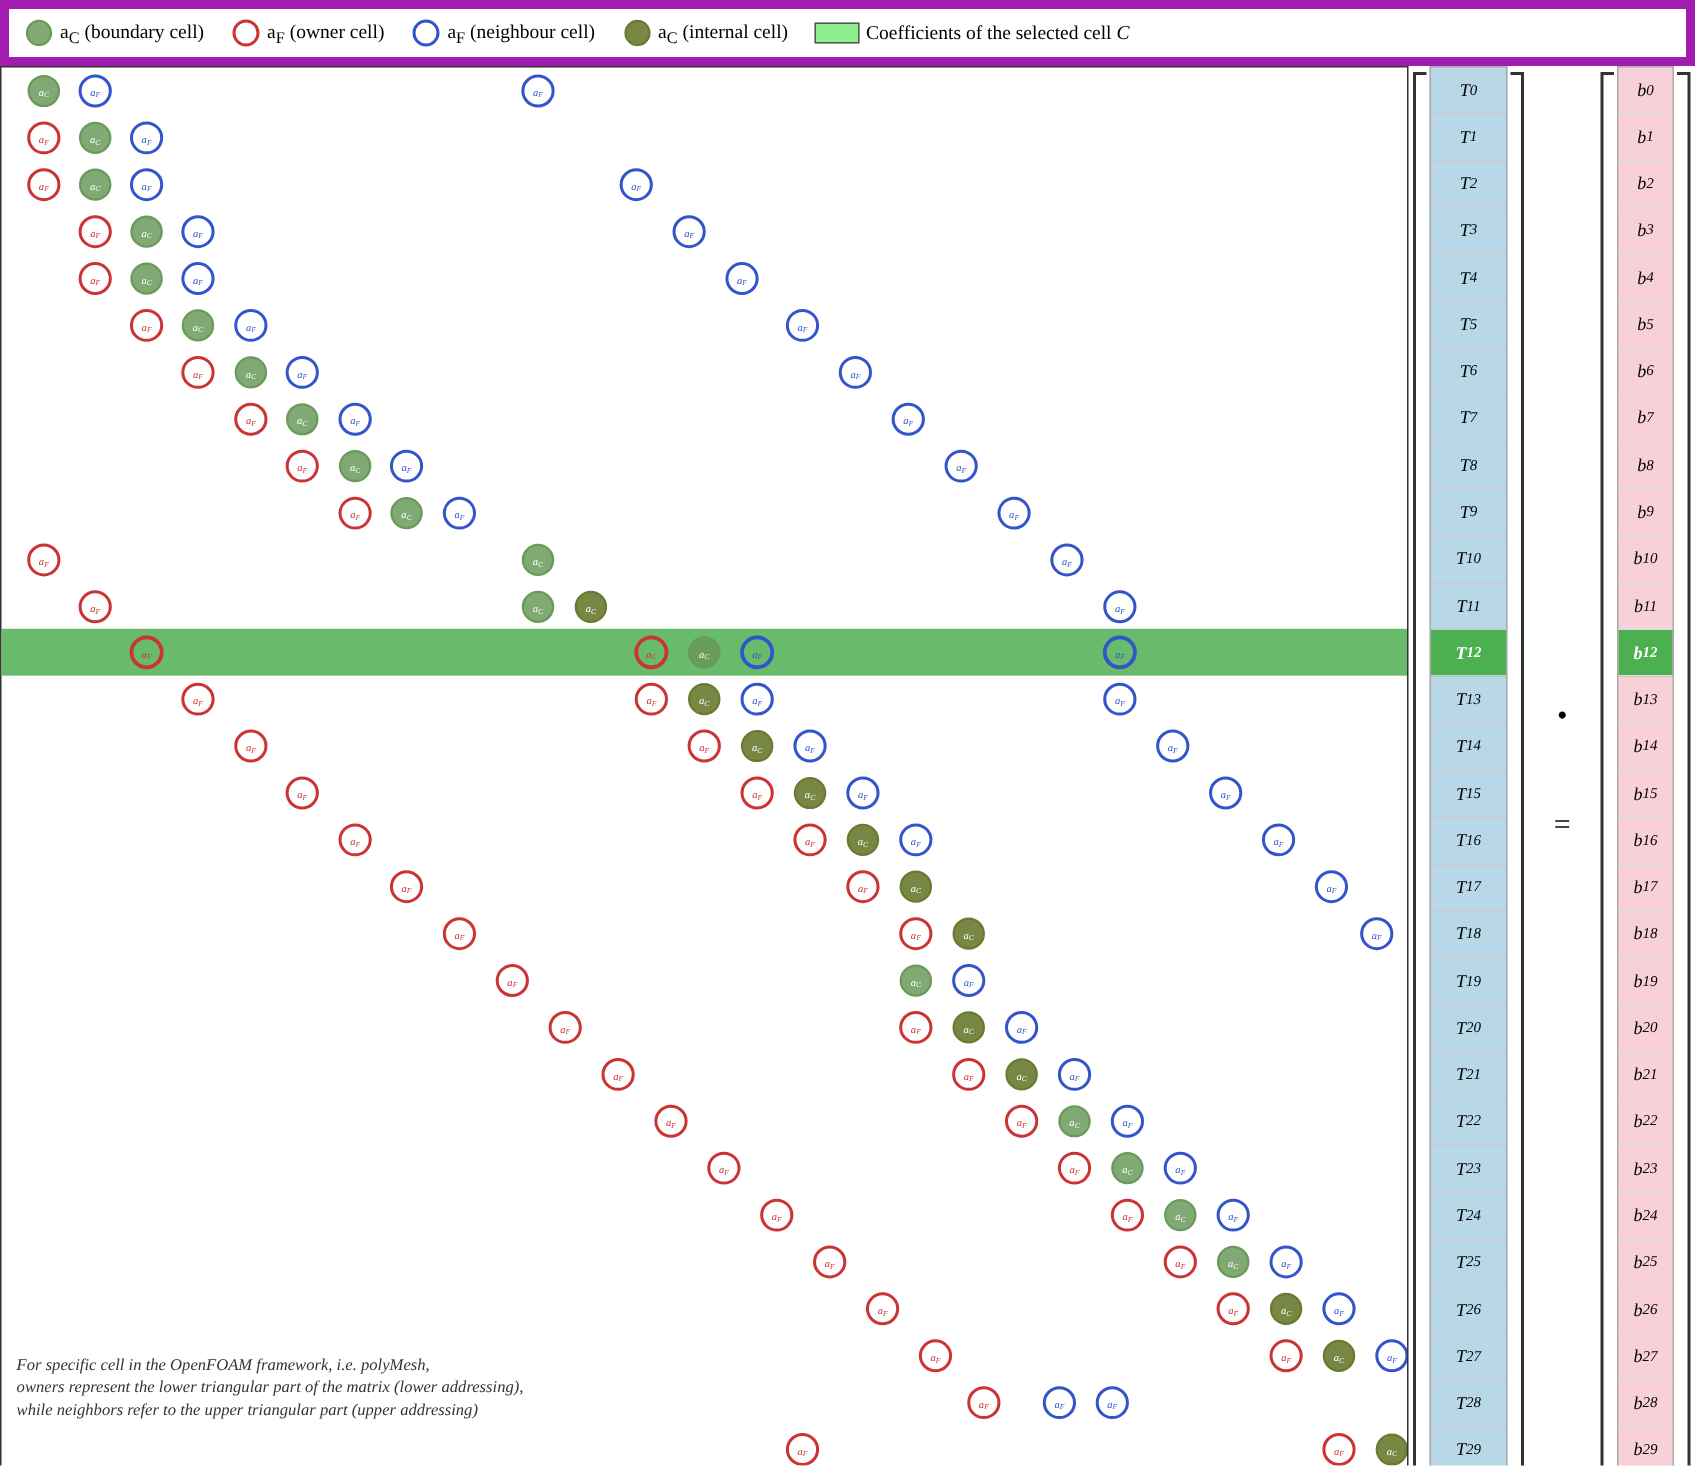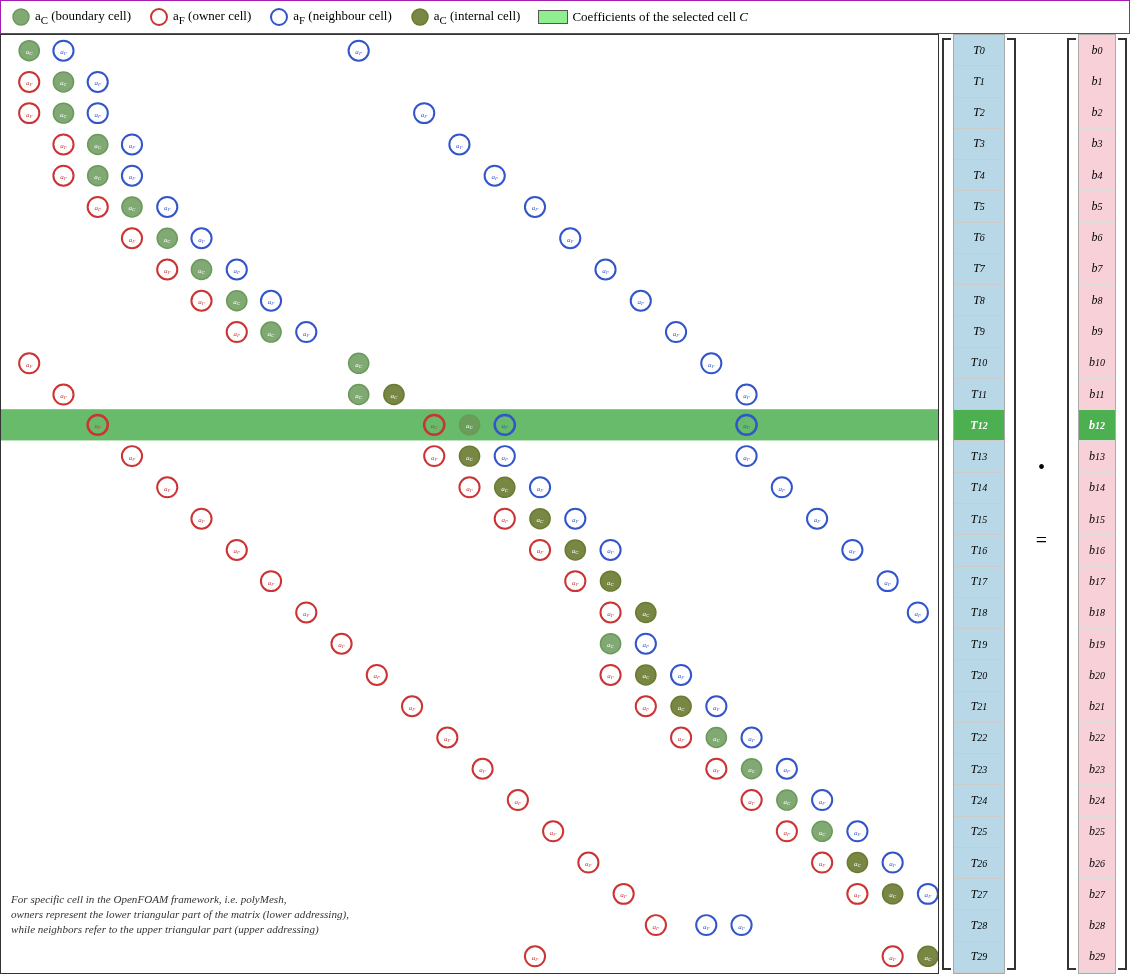--- a/index.html
+++ b/index.html
@@ -10,21 +10,21 @@
       height: 977px;
       overflow: hidden;
       position: relative;
     }
 
     #legend {
       display: flex;
       align-items: center;
       gap: 18px;
       padding: 6px 10px;
-      border: 1px solid #a21caf;
+      border: 6px solid #a21caf;
       background: #fff;
       flex-wrap: nowrap;
       font-size: 13px;
     }
 
     .legend-item {
       display: flex;
       align-items: center;
       gap: 4px;
     }

